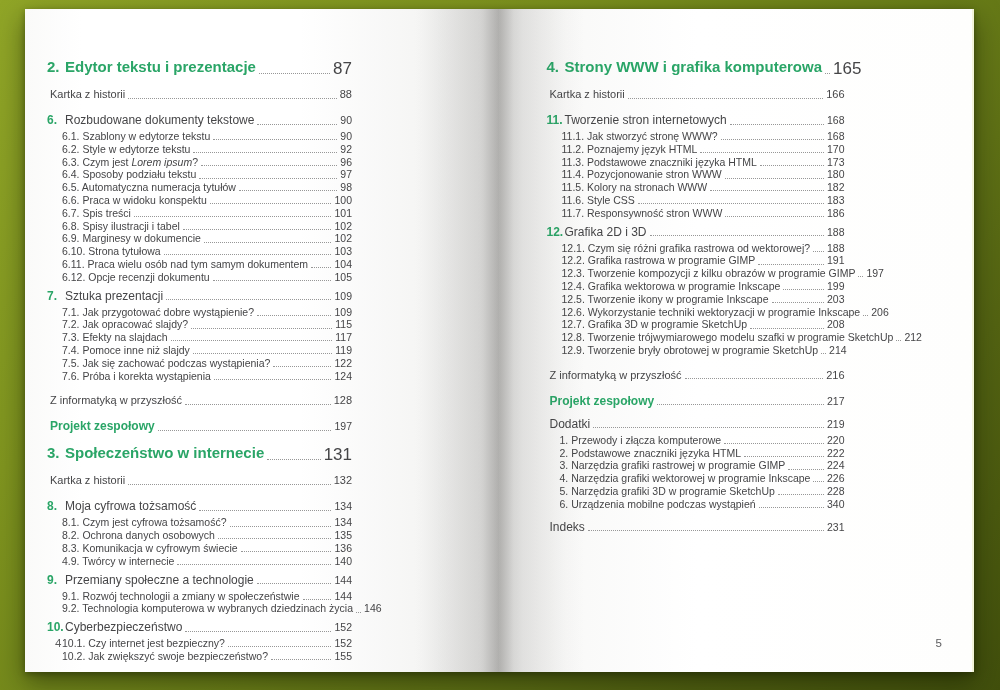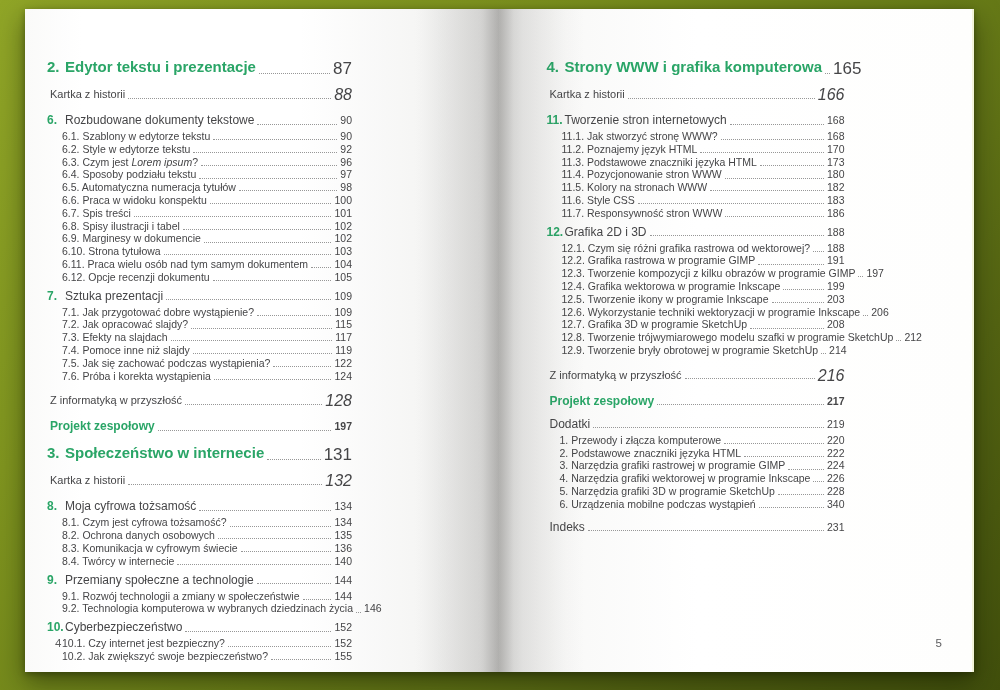--- a/index.html
+++ b/index.html
@@ -50,31 +50,31 @@
     margin:0 3px 2.5px 3px;
   }
   .pg{flex:none;}
 
   .part{font-size:15px;line-height:18px;font-weight:bold;color:var(--green);margin:11px 0 7px;}
   .part .num{width:18px;}
   .part .pg{font-weight:normal;color:var(--text);font-size:17px;line-height:14px;}
   .toc .row:first-child{margin-top:0;}
 
   .plain{font-size:11px;line-height:13px;margin:12px 0;padding-left:3px;}
-  .plain .pg{font-size:16px;font-style:italic;}
+  .plain .pg{font-size:11px;}
 
   .chapter{font-size:12px;line-height:14px;margin:5px 0 3px;}
   .chapter .num{width:18px;color:var(--green);font-weight:bold;}
   .chapter .pg{font-size:10.5px;font-weight:normal;}
 
   .sub{font-size:10.5px;line-height:12.8px;padding-left:15px;}
   .item{font-size:10.5px;line-height:12.8px;padding-left:13px;}
 
   .green{font-size:12px;line-height:14px;font-weight:bold;color:var(--green);margin:2px 0;padding-left:3px;}
-  .green .pg{font-weight:bold;color:var(--text);font-size:10.5px;}
+  .green .pg{font-weight:normal;color:var(--text);font-size:10.5px;}
 
   .section{font-size:12px;line-height:14px;margin:9px 0 3px;padding-left:3px;}
   .section .pg{font-size:10.5px;}
 
   .folio{
     position:absolute;bottom:23px;font-size:11.5px;color:#5c5c5e;
   }
   .folio-left{left:30px;}
   .folio-right{right:30px;}
 </style>
@@ -235,21 +235,21 @@
             <span class="lbl">8.2. Ochrona danych osobowych</span>
             <span class="leader"></span>
             <span class="pg">135</span>
           </div>
           <div class="row sub">
             <span class="lbl">8.3. Komunikacja w cyfrowym świecie</span>
             <span class="leader"></span>
             <span class="pg">136</span>
           </div>
           <div class="row sub">
-            <span class="lbl">8.4. Twórcy w internecie</span>
+            <span class="lbl">4.9. Twórcy w internecie</span>
             <span class="leader"></span>
             <span class="pg">140</span>
           </div>
           <div class="row chapter">
             <span class="num">9.</span>
             <span class="lbl">Przemiany społeczne a technologie</span>
             <span class="leader"></span>
             <span class="pg">144</span>
           </div>
           <div class="row sub">

